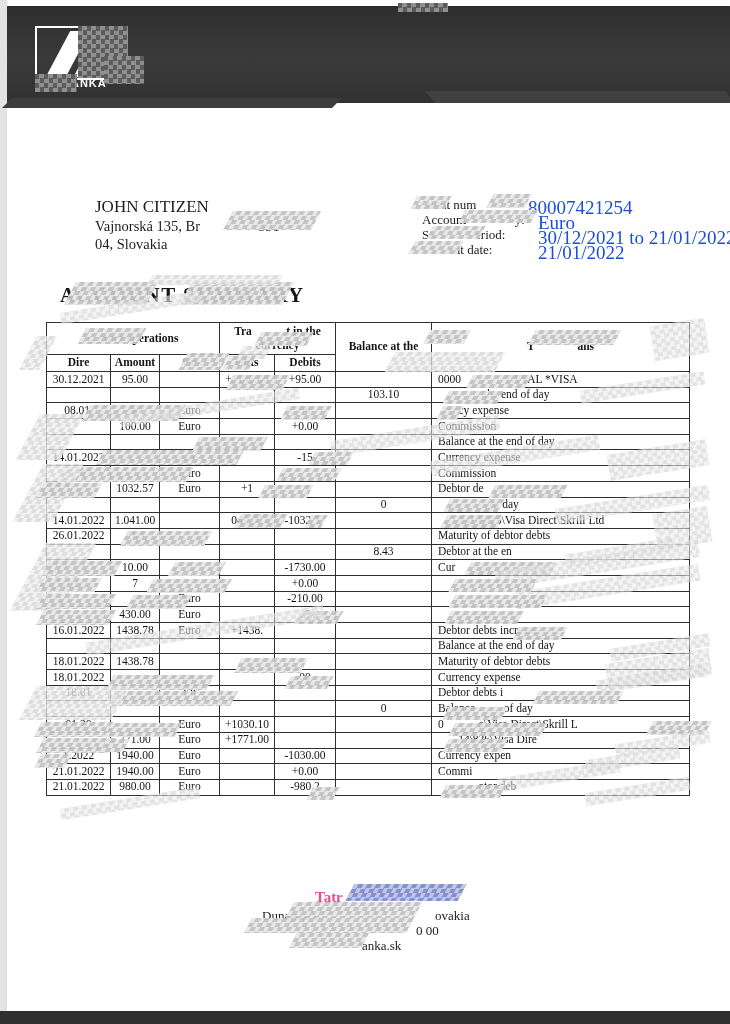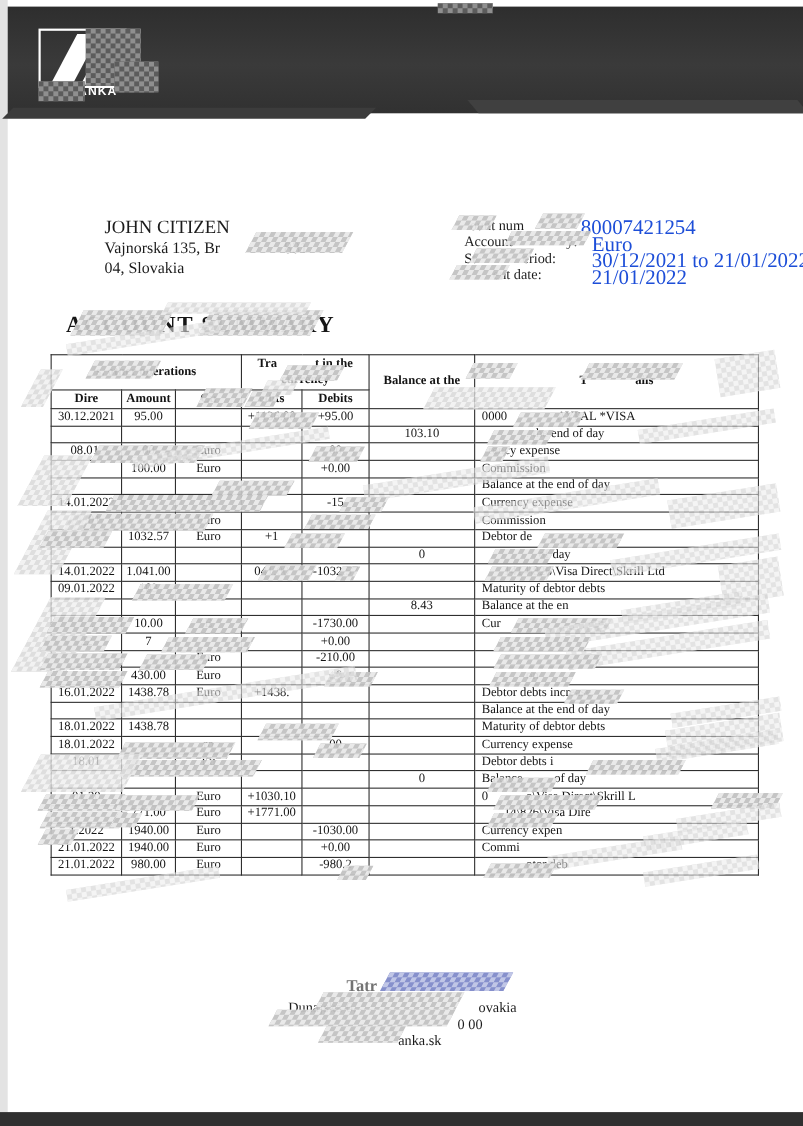--- a/index.html
+++ b/index.html
@@ -25,21 +25,21 @@
   .info-value{font-size:19px;color:#1d4ed8;}
   #doc-title{left:60px;top:283px;font:700 21px "Liberation Serif",serif;letter-spacing:1.5px;color:#161616;}
   
   #stmt-table{position:absolute;left:46px;top:322px;border-collapse:collapse;table-layout:fixed;}
   #stmt-table td,#stmt-table th{border:1px solid #2f2f2f;font-weight:400;padding:0 2px;overflow:hidden;white-space:pre;color:#141414;}
   #stmt-table thead td{font-weight:700;font-size:11.5px;text-align:center;line-height:1.15;}
   #stmt-table tbody td{font-size:11.5px;height:14.7px;text-align:center;line-height:1;}
   #stmt-table tbody td.det{text-align:left;padding-left:6px;}
   .c-d{width:64px;} .c-a{width:49px;} .c-c{width:60px;} .c-cr{width:55px;} .c-db{width:61px;} .c-b{width:96px;} .c-t{width:258px;}
   
-  #foot-bank{left:315px;top:889px;font:700 15px "Liberation Serif",serif;color:#737373;}
+  #foot-bank{left:315px;top:889px;font:700 15px "Liberation Serif",serif;color:#ec4899;}
   #foot-addr-a{left:262px;top:908px;font-size:13px;color:#1c1c1c;}
   #foot-addr-b{left:435px;top:908px;font-size:13px;color:#1c1c1c;}
   #foot-phone{left:416px;top:923px;font-size:13px;color:#1c1c1c;}
   #foot-web{left:362px;top:938px;font-size:13px;color:#1c1c1c;}
   #bottom-bar{position:absolute;left:0;top:1011px;width:730px;height:13px;background:#303030;}
   
   .px{position:absolute;background-size:9px 9px;}
   .px.p{background-color:#dcdcdc;background-image:repeating-conic-gradient(#c2c2c2 0% 25%,#e8e8e8 0% 50%);opacity:.95;transform:skewX(-28deg);}
   .px.l{background-color:#e7e7e7;background-image:repeating-conic-gradient(#d6d6d6 0% 25%,#f0f0f0 0% 50%);opacity:.8;transform:skewX(-28deg);}
   .px.d{background-color:#6f6f6f;background-image:repeating-conic-gradient(#8f8f8f 0% 25%,#5c5c5c 0% 50%);}
@@ -188,36 +188,36 @@
         <tr>
           <td>14.01.2022</td>
           <td>1.041.00</td>
           <td></td>
           <td>041.00</td>
           <td>-1032.57</td>
           <td></td>
           <td class="det">       1414\826\Visa Direct\Skrill Ltd</td>
         </tr>
         <tr>
-          <td>09.01.2022</td>
+          <td>26.01.2022</td>
           <td>103</td>
           <td></td>
           <td></td>
           <td></td>
           <td></td>
           <td class="det">Maturity of debtor debts</td>
         </tr>
         <tr>
           <td></td>
           <td></td>
           <td></td>
           <td></td>
           <td></td>
           <td>8.43</td>
-          <td class="det">Balance at the en</td>
+          <td class="det">Debtor at the en</td>
         </tr>
         <tr>
           <td>16.</td>
           <td>10.00</td>
           <td>E</td>
           <td></td>
           <td>-1730.00</td>
           <td></td>
           <td class="det">Cur</td>
         </tr>

